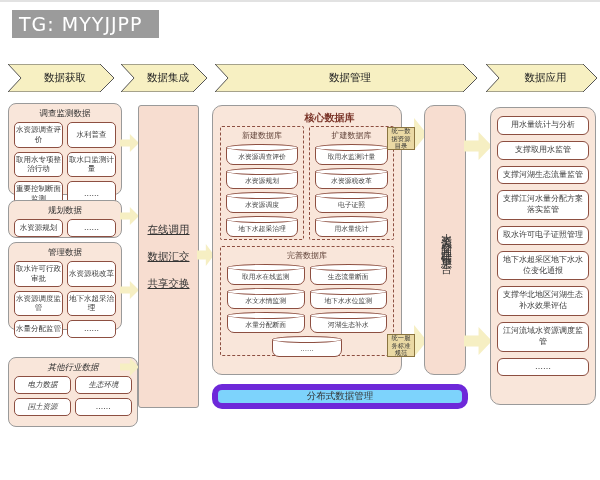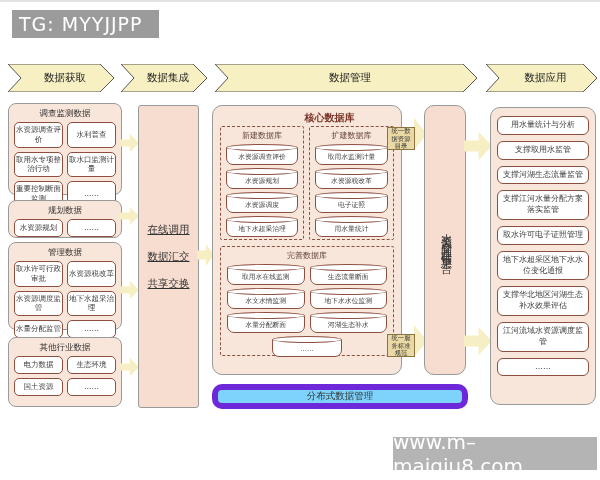--- a/index.html
+++ b/index.html
@@ -109,21 +109,21 @@
     <div class="gitems">
       <div class="wbox">取水许可行政审批</div>
       <div class="wbox">水资源税改革</div>
       <div class="wbox">水资源调度监管</div>
       <div class="wbox">地下水超采治理</div>
       <div class="wbox">水量分配监管</div>
       <div class="wbox">……</div>
     </div>
   </div>
 
-  <div class="abs group" style="left:8px;top:337px;width:114px;height:70px;">
+  <div class="abs group" style="left:8px;top:357px;width:130px;height:70px;font-style:italic;">
     <div class="gtitle">其他行业数据</div>
     <div class="gitems">
       <div class="wbox">电力数据</div>
       <div class="wbox">生态环境</div>
       <div class="wbox">国土资源</div>
       <div class="wbox">……</div>
     </div>
   </div>
 
   <div class="abs arr" style="left:120px;top:134px;width:19px;height:18px;"></div>
@@ -225,15 +225,14 @@
     <div class="appbox">支撑江河水量分配方案落实监管</div>
     <div class="appbox">取水许可电子证照管理</div>
     <div class="appbox">地下水超采区地下水水位变化通报</div>
     <div class="appbox">支撑华北地区河湖生态补水效果评估</div>
     <div class="appbox">江河流域水资源调度监管</div>
     <div class="appbox">……</div>
   </div>
 
   <div class="abs bottombar" style="left:212px;top:384px;width:256px;height:25px;">分布式数据管理</div>
 
-  <div class="abs watermark">www.m–maiqiu8.com</div>
 
 </div>
 
 </body></html>

